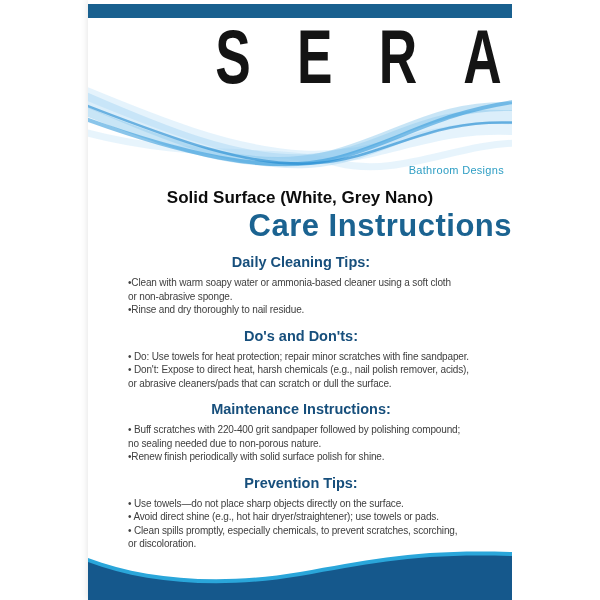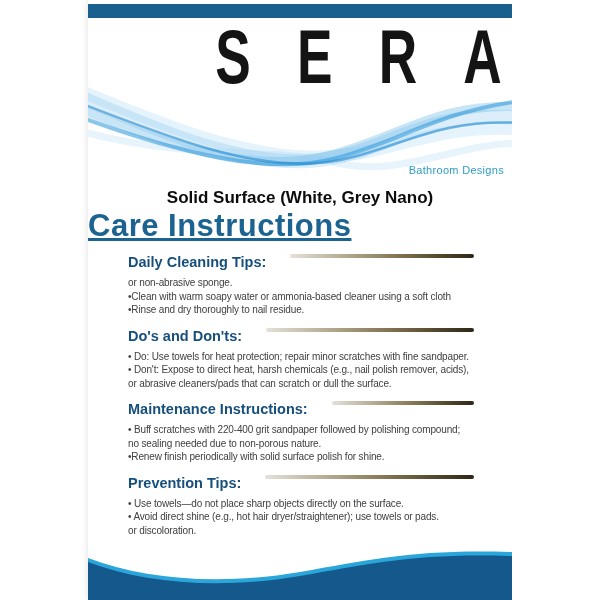--- a/index.html
+++ b/index.html
@@ -66,39 +66,40 @@
     top: 188px; left: 0; right: 0;
     text-align: center;
     font-size: 17px;
     font-weight: bold;
     color: #0c0c0c;
   }
 
   .page-title {
     position: absolute;
     top: 208px; left: 0; right: 0;
-    text-align: left;
+    text-align: right;
     font-size: 31px;
     font-weight: bold;
     letter-spacing: 0.5px;
     color: var(--title_blue, #1b6391);
-    text-decoration: underline;
   }
 
   .sections {
     position: absolute;
     top: 254px; left: 40px;
     width: 346px;
   }
   .care-section { margin-bottom: 11px; }
   .sec-head {
     display: flex;
+    align-items: center;
     gap: 24px;
     height: 18px;
     margin-bottom: 4px;
+    flex-direction: column;
   }
   .sec-head .h {
     font-size: 14.5px;
     font-weight: bold;
     white-space: nowrap;
     color: var(--heading_blue, #174f7c);
   }
   .rule {
     flex: 1;
     height: 4px;
@@ -150,22 +151,22 @@
 
     <div class="page-title">Care Instructions</div>
 
     <div class="sections">
 
       <div class="care-section">
         <div class="sec-head">
           <span class="h">Daily Cleaning Tips:</span>
           <div class="rule"></div>
         </div>
+        <p class="line">•Clean with warm soapy water or ammonia-based cleaner using a soft cloth</p>
         <p class="line">or non-abrasive sponge.</p>
-        <p class="line">•Clean with warm soapy water or ammonia-based cleaner using a soft cloth</p>
         <p class="line">•Rinse and dry thoroughly to nail residue.</p>
       </div>
 
       <div class="care-section">
         <div class="sec-head">
           <span class="h">Do's and Don'ts:</span>
           <div class="rule"></div>
         </div>
         <p class="line">• Do: Use towels for heat protection; repair minor scratches with fine sandpaper.</p>
         <p class="line">• Don't: Expose to direct heat, harsh chemicals (e.g., nail polish remover, acids),</p>
@@ -182,20 +183,21 @@
         <p class="line">•Renew finish periodically with solid surface polish for shine.</p>
       </div>
 
       <div class="care-section">
         <div class="sec-head">
           <span class="h">Prevention Tips:</span>
           <div class="rule"></div>
         </div>
         <p class="line">• Use towels—do not place sharp objects directly on the surface.</p>
         <p class="line">• Avoid direct shine (e.g., hot hair dryer/straightener); use towels or pads.</p>
+        <p class="line">• Clean spills promptly, especially chemicals, to prevent scratches, scorching,</p>
         <p class="line">or discoloration.</p>
       </div>
 
     </div>
 
     <svg class="footer-wave" viewBox="0 0 424 55" preserveAspectRatio="none" xmlns="http://www.w3.org/2000/svg">
       <path d="M0,13 C55,34 130,41 212,27 C285,14 330,4 424,7 L424,55 L0,55 Z" fill="#2aa6da"></path>
       <path d="M0,17 C55,38 130,45 212,31 C285,18 330,8 424,11 L424,55 L0,55 Z" fill="#15588c"></path>
     </svg>
 

